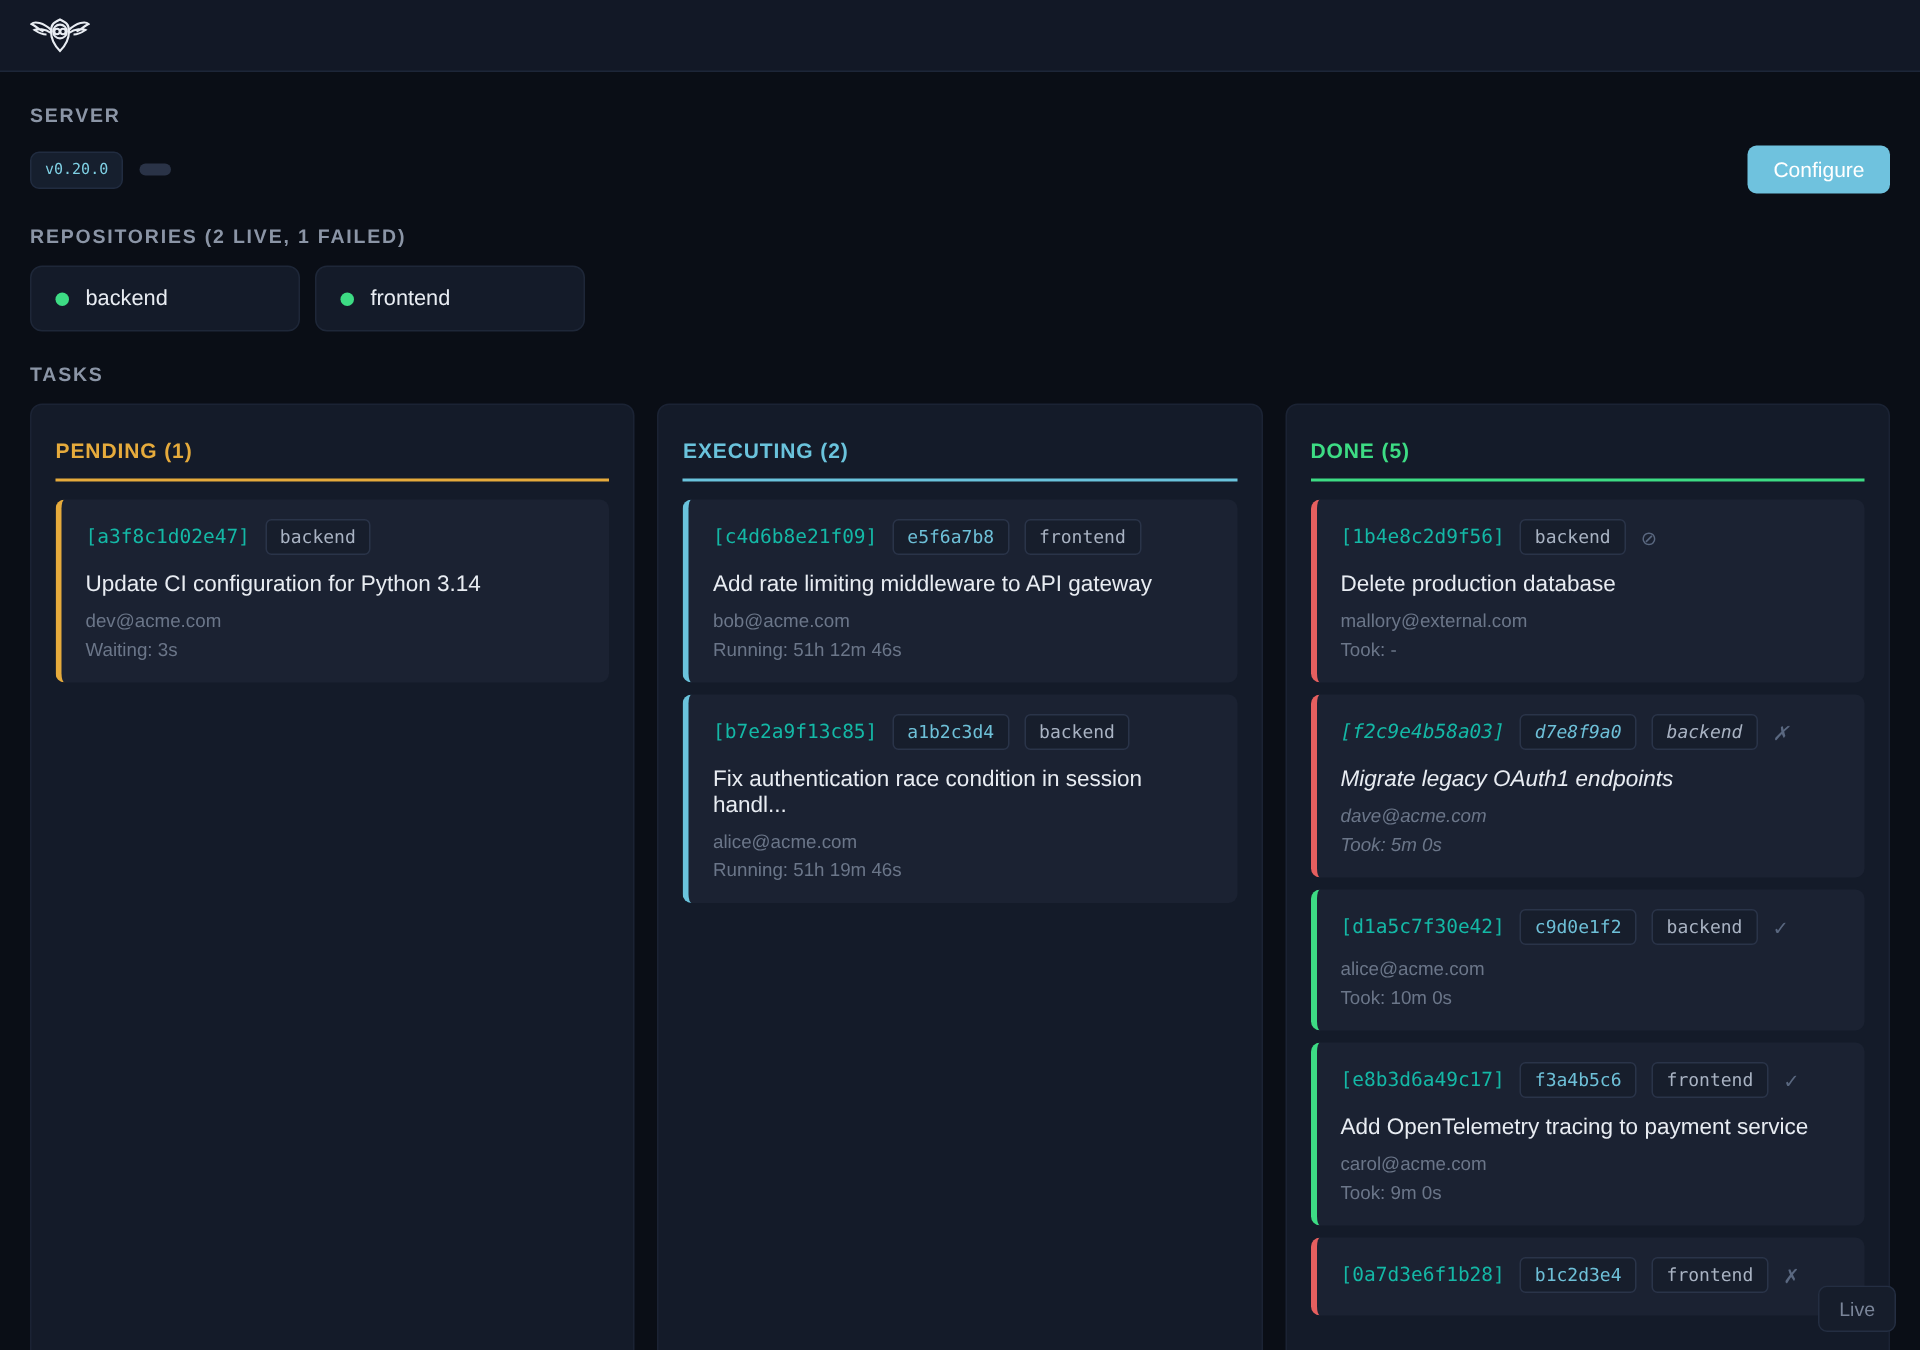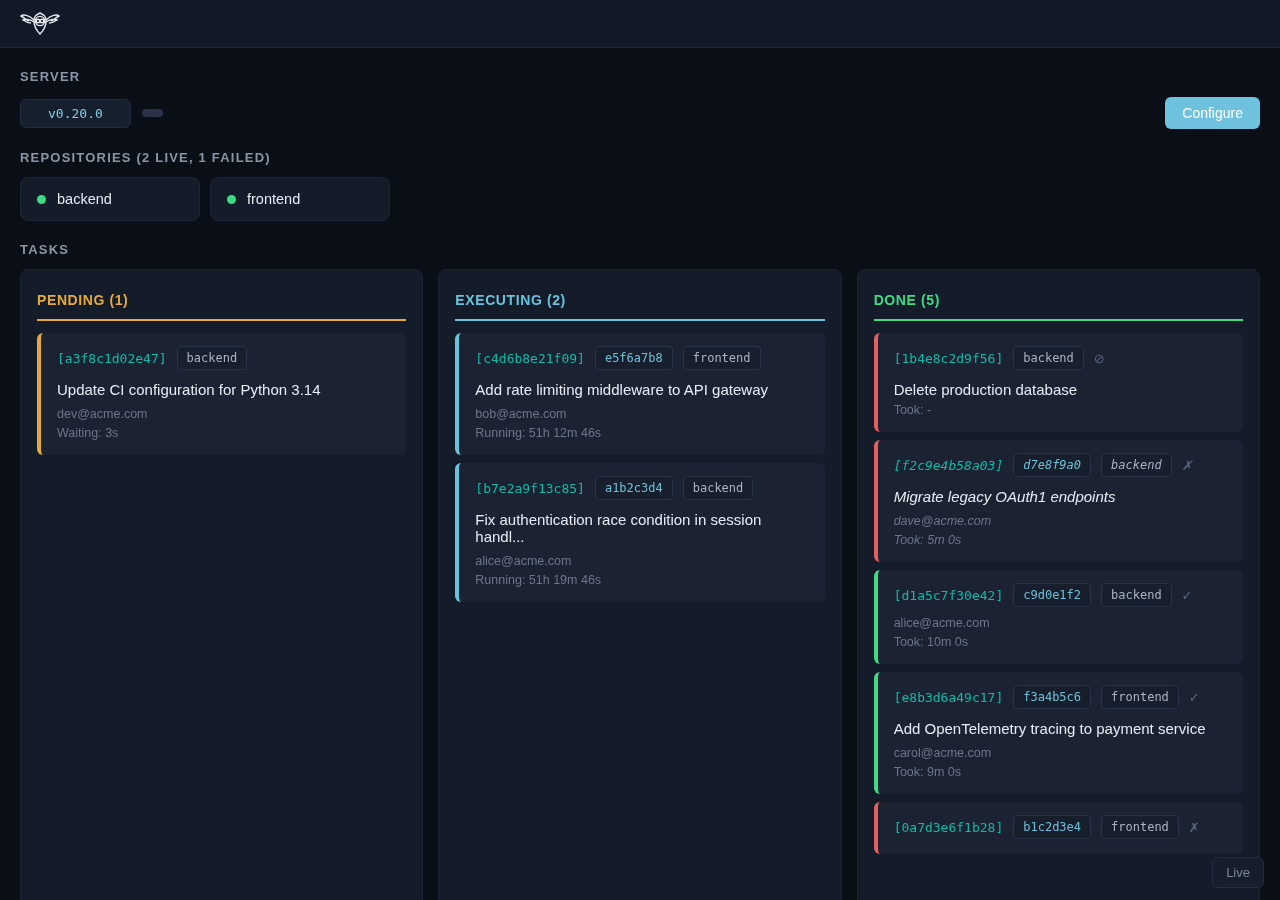--- a/index.html
+++ b/index.html
@@ -31,26 +31,26 @@
     color: #8b95a6;
   }
 
   
   .server-row {
     margin-top: 13px;
     display: flex; align-items: center;
   }
   .version-badge {
     font-family: "DejaVu Sans Mono", monospace;
-    font-size: 13px;
+    font-size: 10px;
     color: #7fd0e4;
     background: #161f2e;
     border: 1px solid #212c40;
     border-radius: 6px;
-    padding: 6px 27px;
+    padding: 6px 9px;
   }
   .status-pill {
     width: 21px; height: 8px;
     background: #2a3347;
     border-radius: 4px;
     margin-left: 11px;
   }
   .spacer { flex: 1; }
   .configure-btn {
     background: #6fc2de;
@@ -227,20 +227,21 @@
       </section>
       <section class="column">
         <div class="col-header" style="color: rgb(61, 220, 132); border-bottom-color: rgb(61, 220, 132);">DONE (5)</div>
         <article class="card" style="border-left-color: rgb(230, 95, 95);">
           <div class="card-top">
             <span class="task-id">[1b4e8c2d9f56]</span>
             <span class="badge repo">backend</span>
             <span class="status-icon">⊘</span>
           </div>
           <div class="card-title">Delete production database</div>
+          <div class="card-email">mallory@external.com</div>
           <div class="card-time">Took: -</div>
         </article>
         <article class="card" style="border-left-color: rgb(230, 95, 95); font-style: italic;">
           <div class="card-top">
             <span class="task-id">[f2c9e4b58a03]</span>
             <span class="badge commit">d7e8f9a0</span>
             <span class="badge repo">backend</span>
             <span class="status-icon">✗</span>
           </div>
           <div class="card-title">Migrate legacy OAuth1 endpoints</div>

